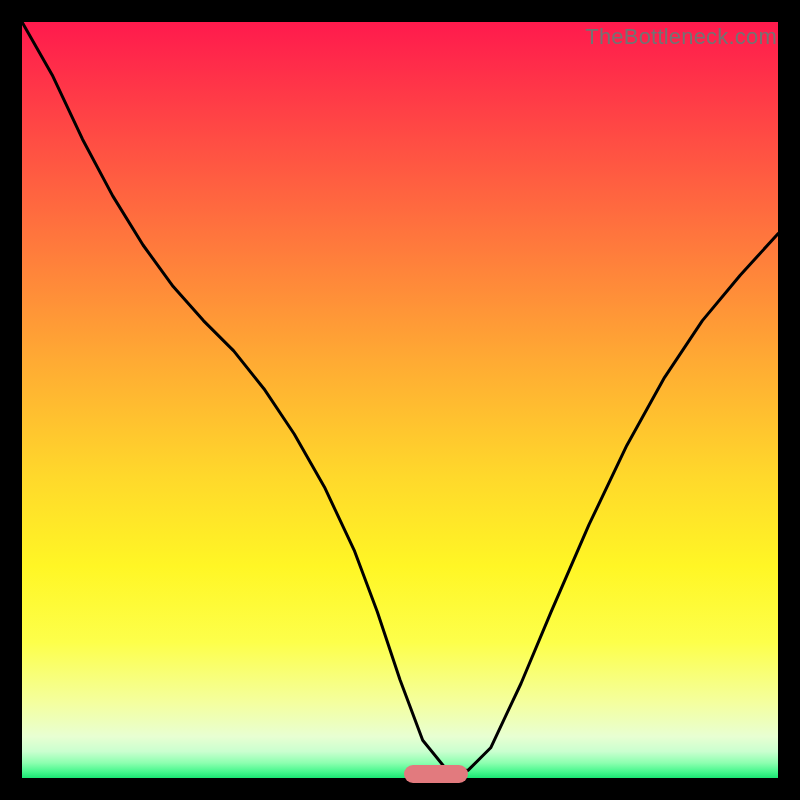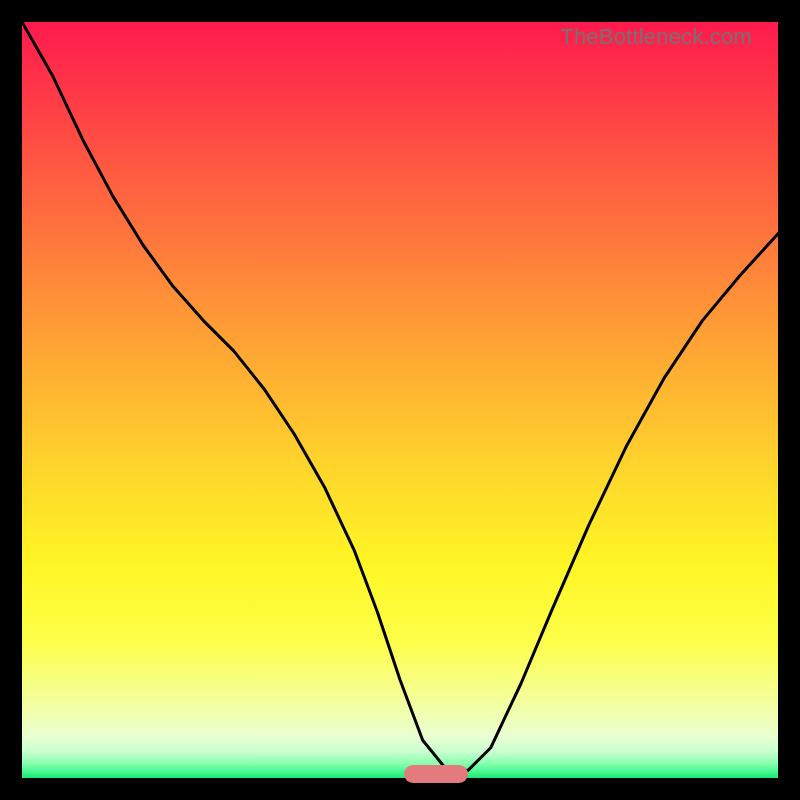--- a/index.html
+++ b/index.html
@@ -23,21 +23,21 @@
     position: absolute;
     left: 0;
     top: 0;
     width: 756px;
     height: 756px;
     display: block;
   }
   .watermark {
     position: absolute;
     top: 2px;
-    right: 26px;
+    right: 1px;
     color: #737373;
     font-size: 22px;
     font-weight: 400;
     letter-spacing: 0.2px;
   }
   .marker {
     position: absolute;
     background: #e27a7e;
     border-radius: 9px;
     height: 18px;

